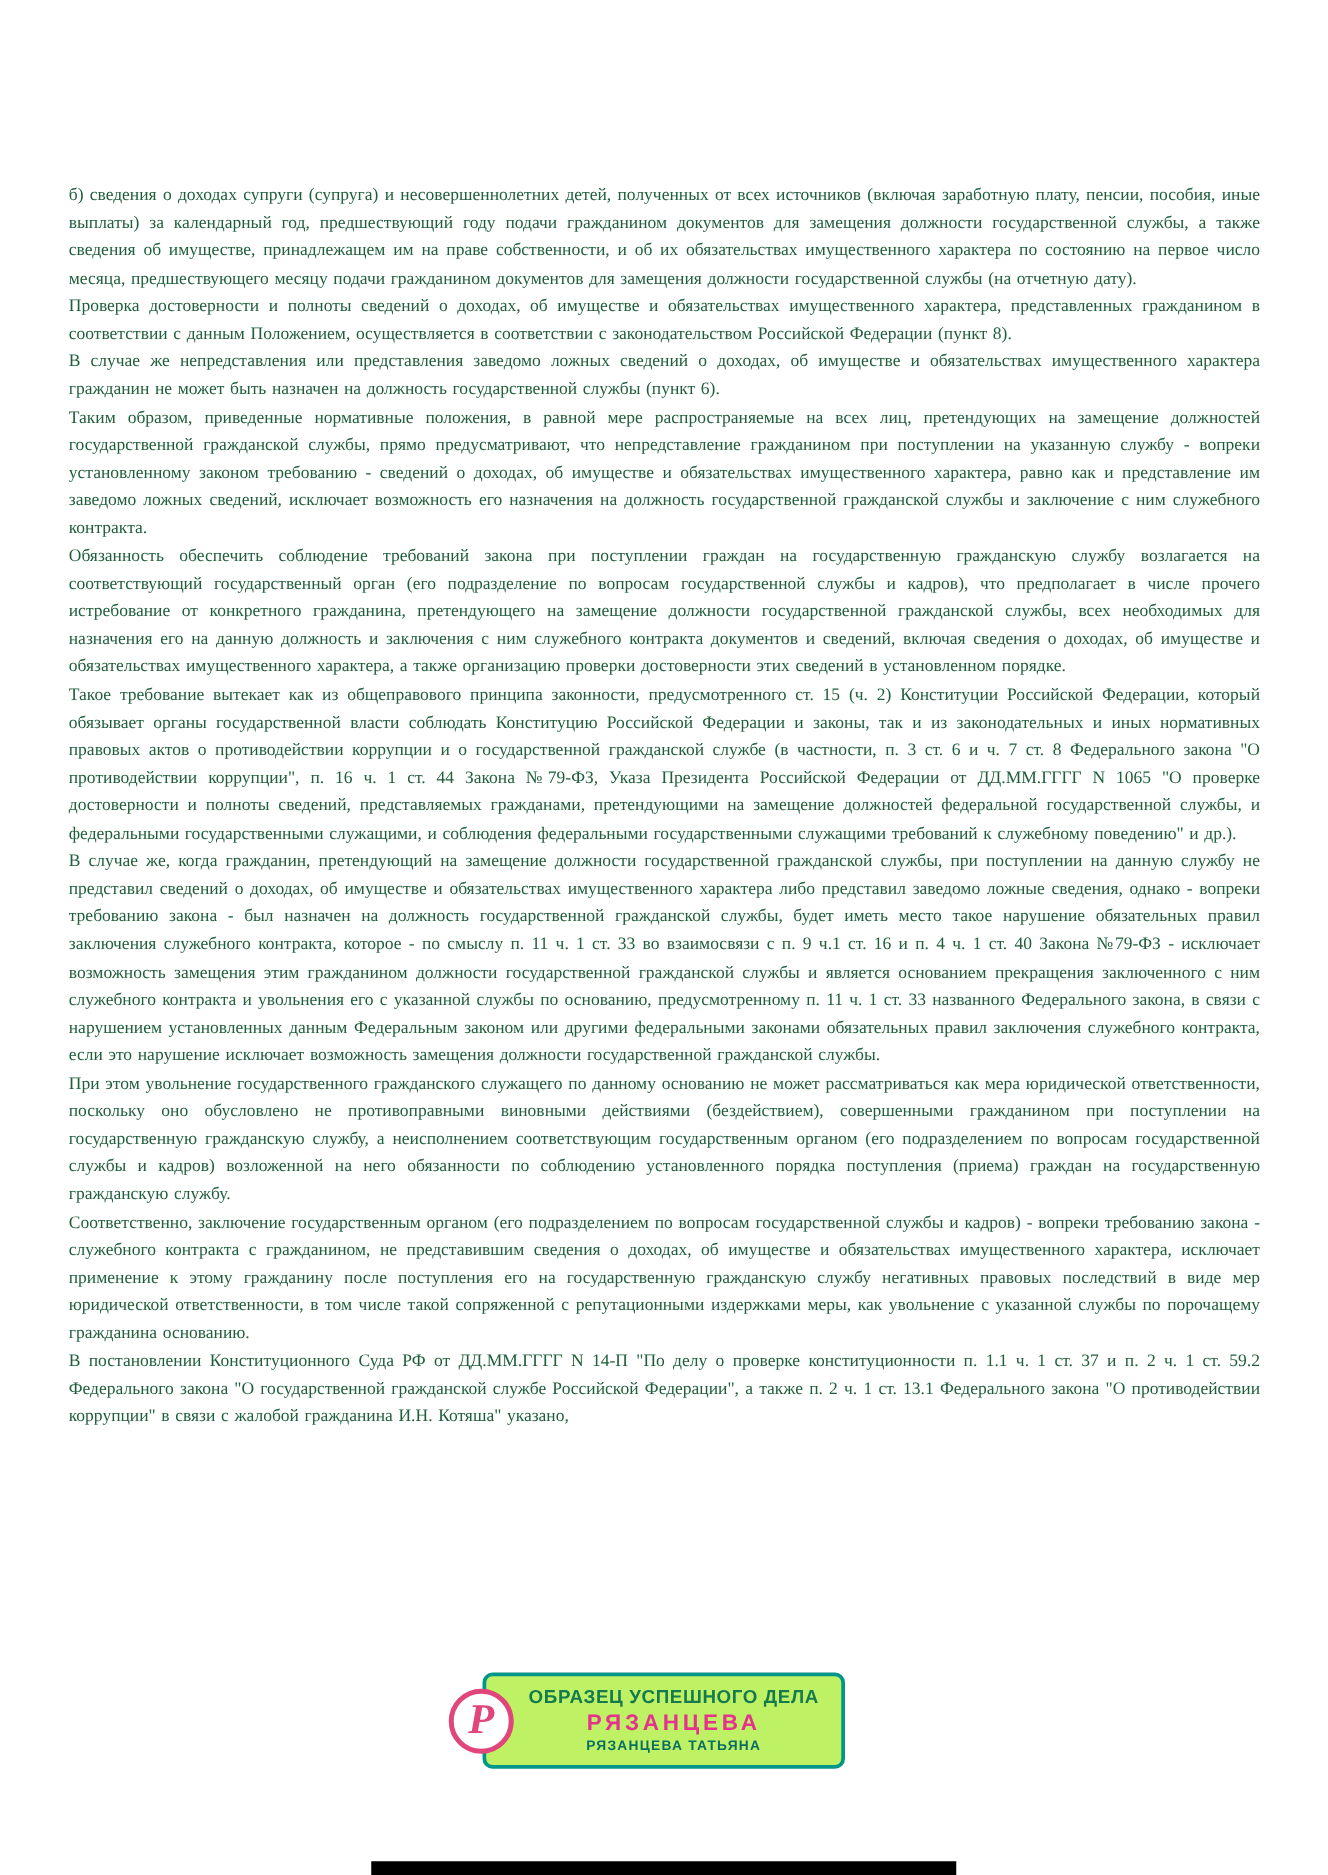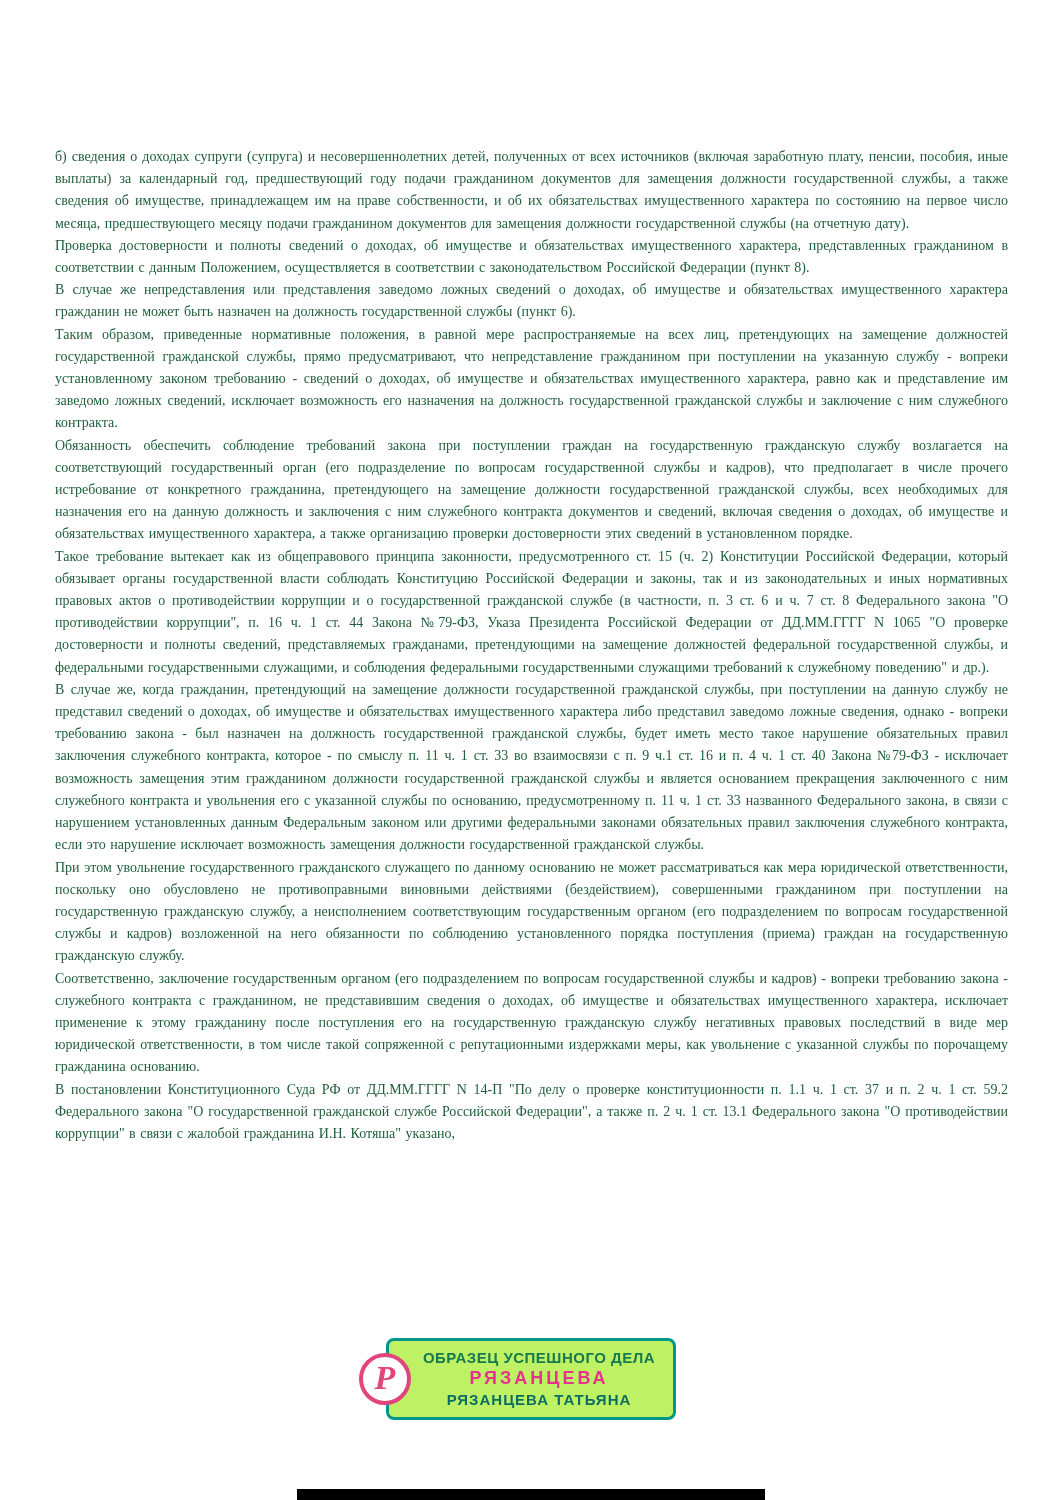--- a/index.html
+++ b/index.html
@@ -53,21 +53,21 @@
     color:var(--stamp_pink,#e6328f);
     font-weight:bold;
     font-size:18px;
     letter-spacing:3px;
     margin-top:2px;
     white-space:nowrap;
   }
   .stamp-line3{
     color:var(--stamp_teal,#0b6e64);
     font-weight:bold;
-    font-size:15px;
+    font-size:11px;
     letter-spacing:1px;
     margin-top:2px;
     white-space:nowrap;
   }
   .stamp-logo{
     position:absolute;
     left:-30px;
     top:50%;
     transform:translateY(-50%);
     width:52px;

